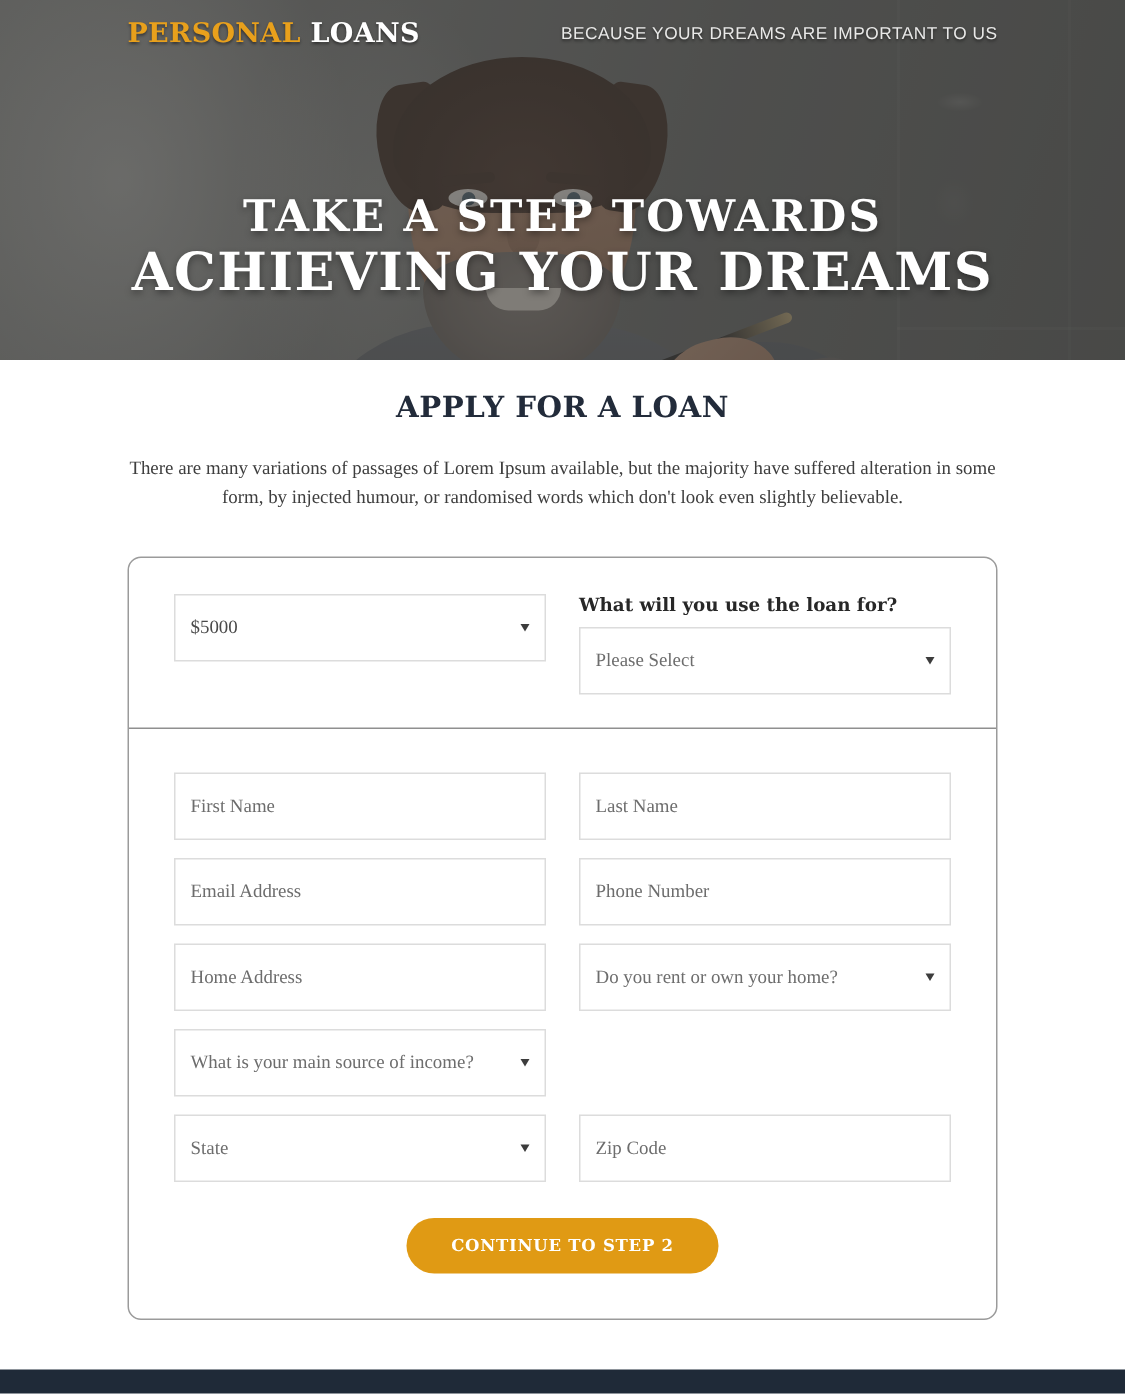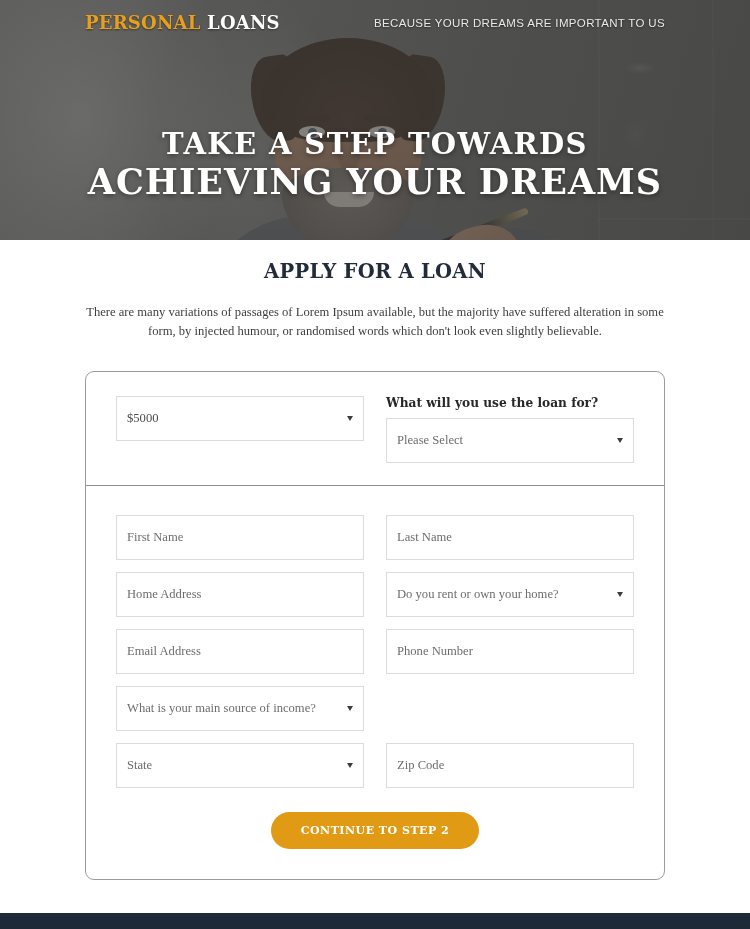--- a/index.html
+++ b/index.html
@@ -394,34 +394,34 @@
         <div class="fld">
           <span class="fld-text">First Name</span>
         </div>
         <div class="fld">
           <span class="fld-text">Last Name</span>
         </div>
       </div>
 
       <div class="grid2 row">
         <div class="fld">
+          <span class="fld-text">Email Address</span>
+        </div>
+        <div class="fld">
+          <span class="fld-text">Phone Number</span>
+        </div>
+      </div>
+
+      <div class="grid2 row">
+        <div class="fld">
           <span class="fld-text">Home Address</span>
         </div>
         <div class="fld is-select">
           <span class="fld-text">Do you rent or own your home?</span>
           <span class="caret"></span>
-        </div>
-      </div>
-
-      <div class="grid2 row">
-        <div class="fld">
-          <span class="fld-text">Email Address</span>
-        </div>
-        <div class="fld">
-          <span class="fld-text">Phone Number</span>
         </div>
       </div>
 
       <div class="grid2 row">
         <div class="fld is-select">
           <span class="fld-text">What is your main source of income?</span>
           <span class="caret"></span>
         </div>
       </div>
 

